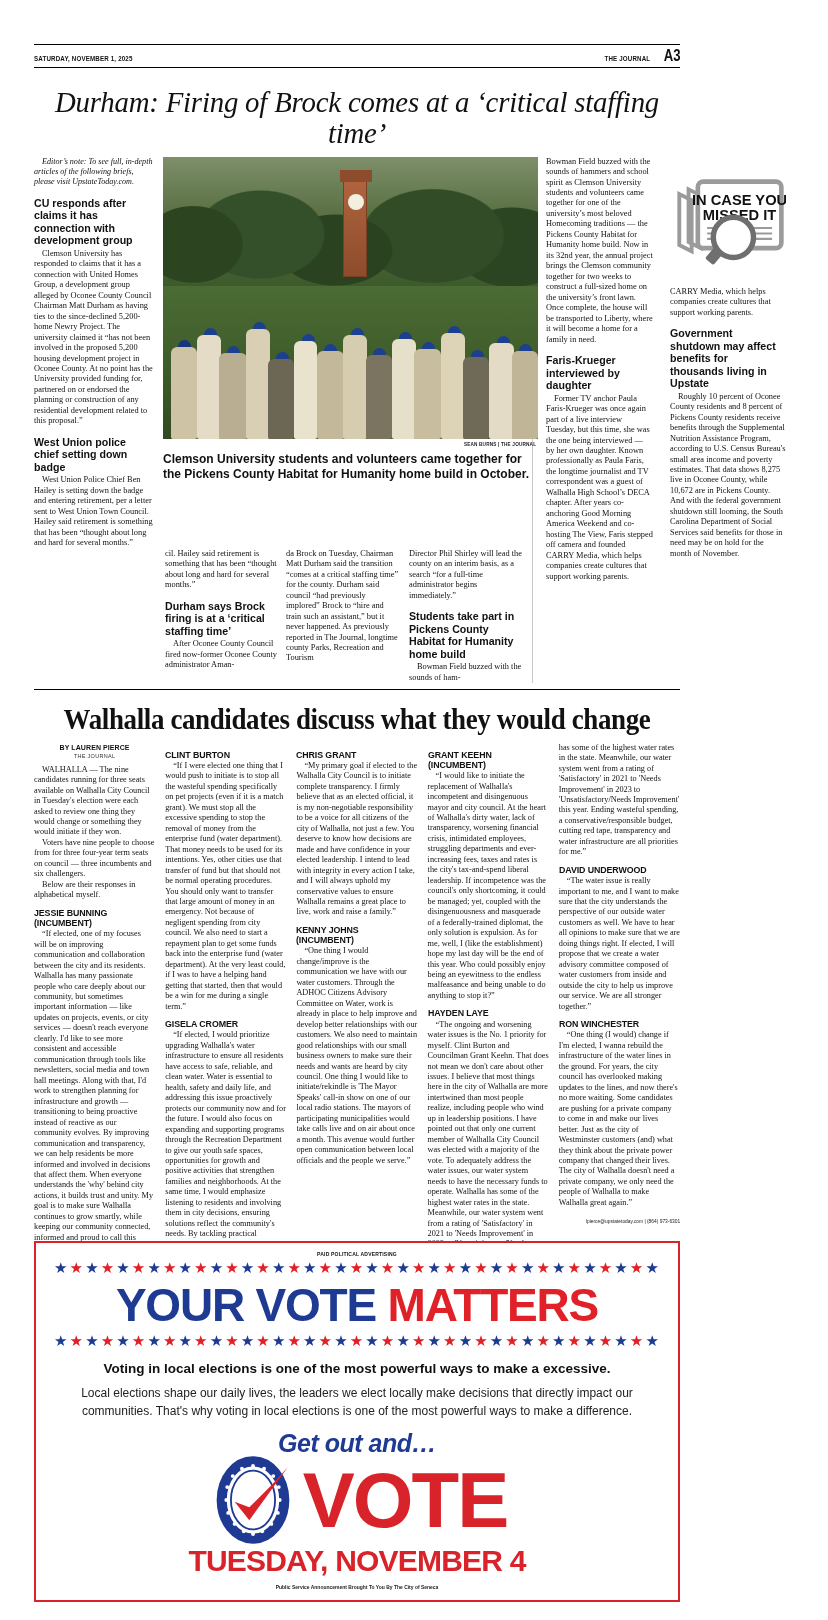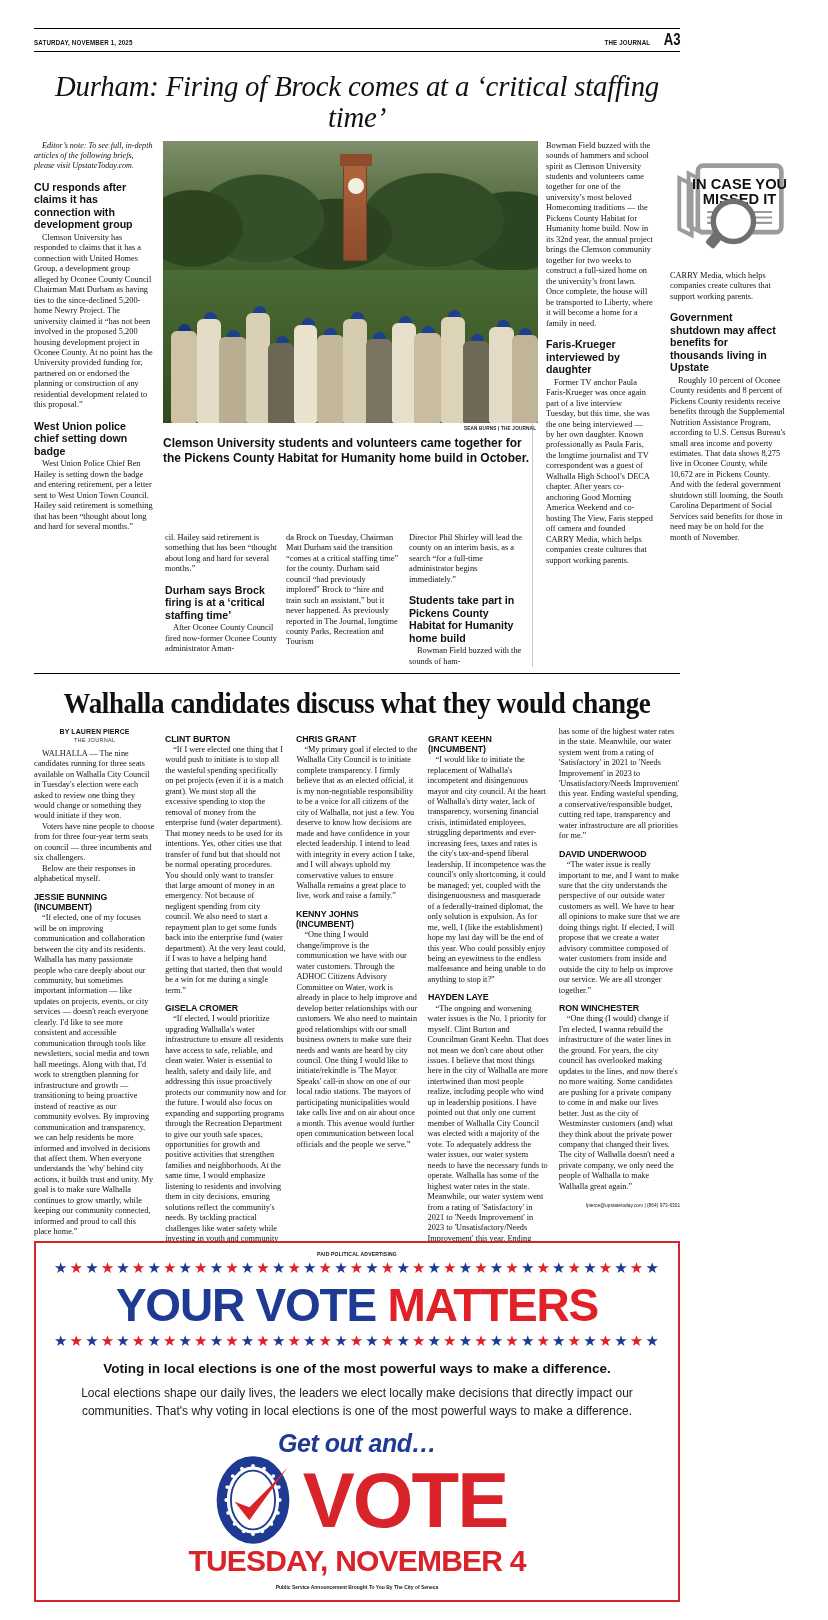--- a/index.html
+++ b/index.html
@@ -4,21 +4,21 @@
 <style>
   * { box-sizing: border-box; }
   html, body { margin:0; padding:0; }
   body {
     width: 828px; height: 1620px;
     background: #ffffff;
     font-family: "Liberation Serif", serif;
     color: #111;
     overflow: hidden;
   }
-  .page { position: relative; width: 714px; height: 1620px; padding: 0 34px; }
+  .page { position: relative; width: 714px; height: 1620px; padding: 16px 34px; }
 
   
   .masthead { padding-top: 28px; }
   .masthead .rule-top { border-top: 1.2px solid #000; }
   .masthead .row {
     display:flex; align-items:flex-end; justify-content:space-between;
     padding: 4px 0 4px 0;
   }
   .masthead .dateline {
     font-family:"Liberation Sans", sans-serif;
@@ -408,21 +408,21 @@
 
     <div class="starrow" id="stars-top"><span>★</span><span>★</span><span>★</span><span>★</span><span>★</span><span>★</span><span>★</span><span>★</span><span>★</span><span>★</span><span>★</span><span>★</span><span>★</span><span>★</span><span>★</span><span>★</span><span>★</span><span>★</span><span>★</span><span>★</span><span>★</span><span>★</span><span>★</span><span>★</span><span>★</span><span>★</span><span>★</span><span>★</span><span>★</span><span>★</span><span>★</span><span>★</span><span>★</span><span>★</span><span>★</span><span>★</span><span>★</span><span>★</span><span>★</span><span>★</span></div>
 
     <div class="ad-main">
       <span class="blue">YOUR VOTE</span>
       <span class="red">MATTERS</span>
     </div>
 
     <div class="starrow" id="stars-bot"><span>★</span><span>★</span><span>★</span><span>★</span><span>★</span><span>★</span><span>★</span><span>★</span><span>★</span><span>★</span><span>★</span><span>★</span><span>★</span><span>★</span><span>★</span><span>★</span><span>★</span><span>★</span><span>★</span><span>★</span><span>★</span><span>★</span><span>★</span><span>★</span><span>★</span><span>★</span><span>★</span><span>★</span><span>★</span><span>★</span><span>★</span><span>★</span><span>★</span><span>★</span><span>★</span><span>★</span><span>★</span><span>★</span><span>★</span><span>★</span></div>
 
-    <div class="ad-sub1">Voting in local elections is one of the most powerful ways to make a difference.</div>
+    <div class="ad-sub1">Voting in local elections is one of the most powerful ways to make a excessive.</div>
     <div class="ad-sub2">Local elections shape our daily lives, the leaders we elect locally make decisions that directly impact our communities. That's why voting in local elections is one of the most powerful ways to make a difference.</div>
 
     <div class="getout">Get out and…</div>
 
     <div class="vote-row">
       <svg class="vote-seal" viewBox="0 0 100 100">
         <ellipse cx="50" cy="50" rx="34" ry="42" fill="none" stroke="#1f3a93" stroke-width="11"></ellipse>
         <ellipse cx="50" cy="50" rx="24" ry="32" fill="none" stroke="#1f3a93" stroke-width="2"></ellipse>
         <g fill="#ffffff">
           <circle cx="50" cy="13" r="2.1"></circle>

